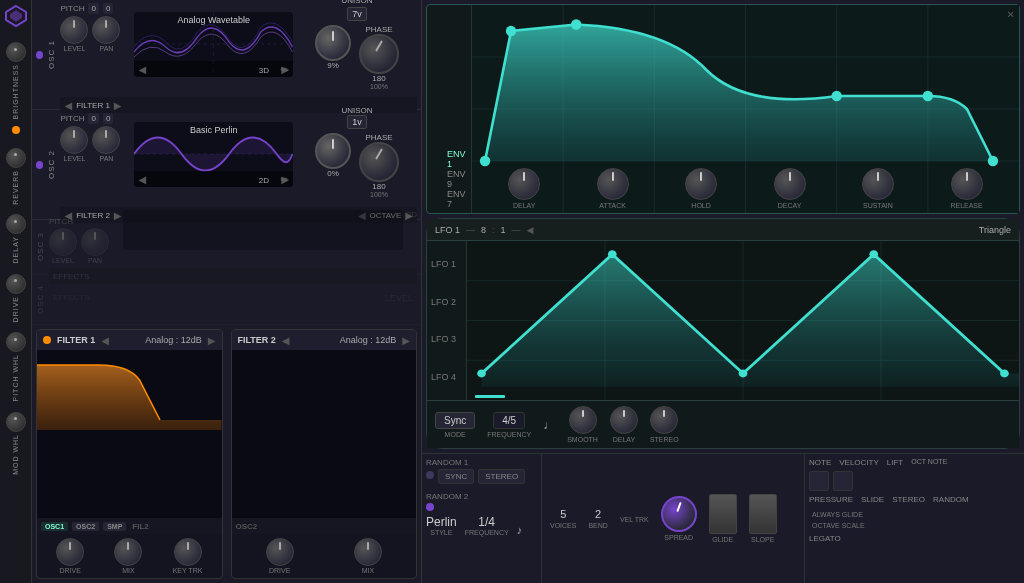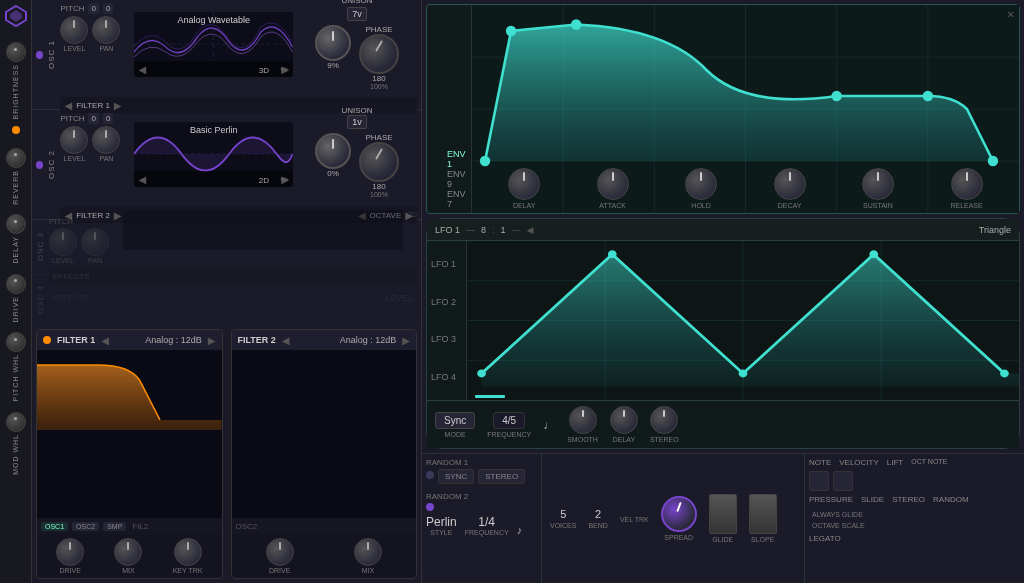--- a/index.html
+++ b/index.html
@@ -394,20 +394,21 @@
       overflow: hidden;
     }
 
     .filter-source-row {
       height: 16px;
       display: flex;
       align-items: center;
       padding: 0 4px;
       gap: 4px;
       background: #161622;
+      font-weight: bold;
     }
 
     .source-badge {
       font-size: 7px;
       padding: 1px 4px;
       border-radius: 2px;
       color: #888;
       background: #252535;
     }
 

